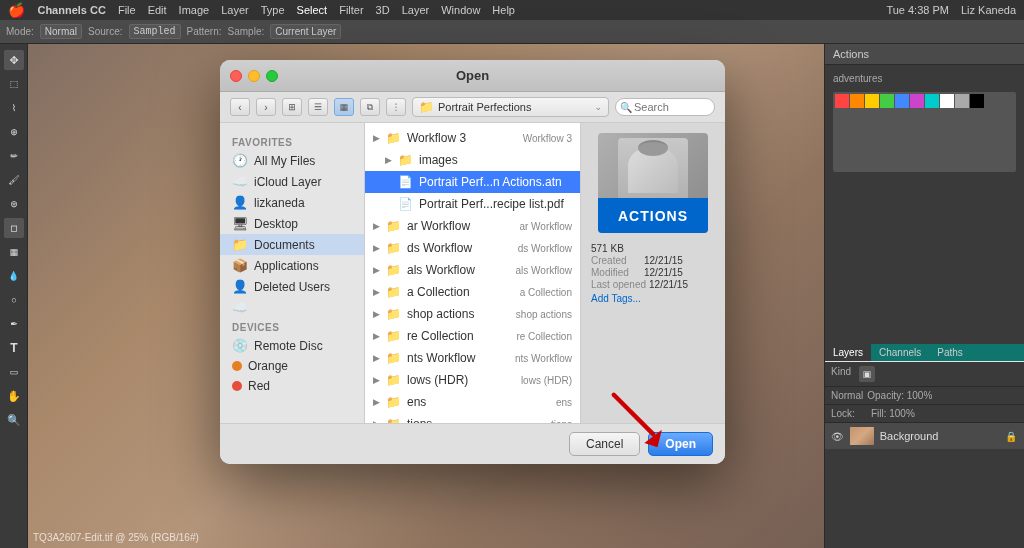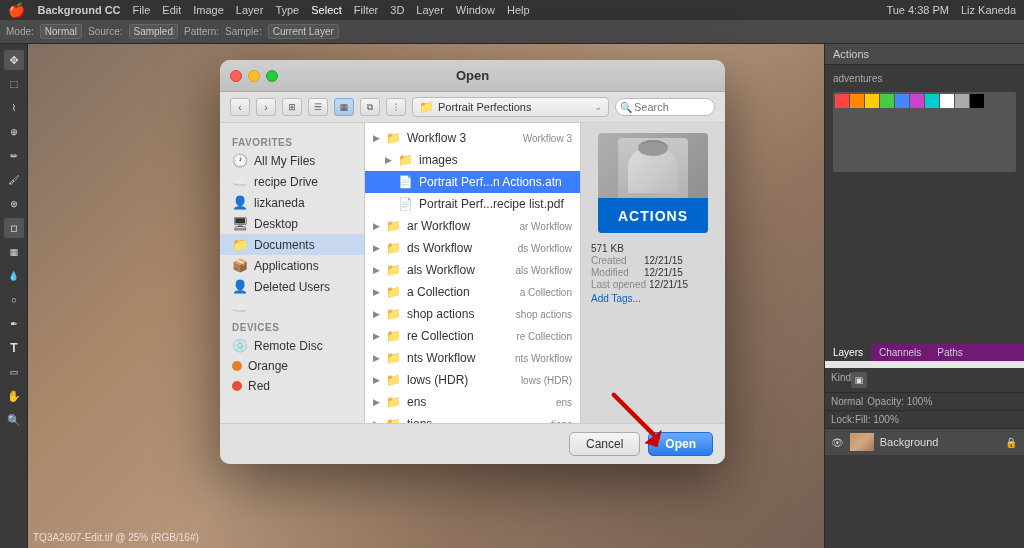--- a/index.html
+++ b/index.html
@@ -412,63 +412,63 @@
     .layers-panel {
       position: absolute;
       top: 300px; right: 0;
       width: 200px;
       height: 248px;
       background: #3a3a3a;
       border-left: 1px solid #2a2a2a;
     }
     .layers-tabs {
       display: flex;
-      background: #701a75;
-      border-bottom: 7px solid #e5e5e5;
+      background: #0f766e;
+      border-bottom: 1px solid #e5e5e5;
     }
     .layers-tab {
       padding: 3px 8px;
       font-size: 10px;
       color: #ccc;
       cursor: pointer;
     }
     .layers-tab.active {
       background: #3a3a3a;
       color: white;
     }
   </style>
 </head>
 <body>
 
 <div class="ps-bg"></div>
 
 <div class="menu-bar">
   <span style="font-size:14px;">🍎</span>
-  <span style="font-weight:700;">Background CC</span>
+  <span style="font-weight:700;">Channels CC</span>
   <span>File</span>
   <span>Edit</span>
   <span>Image</span>
   <span>Layer</span>
   <span>Type</span>
   <span style="color:#fff;">Select</span>
   <span>Filter</span>
   <span>3D</span>
   <span>Layer</span>
   <span>Window</span>
   <span>Help</span>
   <span style="flex:1;"></span>
   <span style="font-size:11px;">Tue 4:38 PM</span>
   <span style="font-size:11px;">Liz Kaneda</span>
 </div>
 
 <div class="toolbar">
   <span style="color:#aaa;">Mode:</span>
   <span style="background:#555;padding:1px 4px;border-radius:2px;border:1px solid #666;">Normal</span>
   <span style="color:#aaa;">Source:</span>
-  <span style="background:#555;padding:1px 4px;border-radius:2px;border:1px solid #666;">Sampled</span>
+  <span style="background:#555;padding:1px 4px;border-radius:2px;border:1px solid #666;font-family:Liberation Mono, monospace;">Sampled</span>
   <span style="color:#aaa;">Pattern:</span>
   <span style="color:#aaa;">Sample:</span>
   <span style="background:#555;padding:1px 4px;border-radius:2px;border:1px solid #666;">Current Layer</span>
 </div>
 
 <div class="left-panel">
   <div style="padding:6px 4px;display:flex;flex-direction:column;gap:4px;">
     <div style="width:20px;height:20px;background:#555;border-radius:2px;display:flex;align-items:center;justify-content:center;font-size:11px;color:#ddd;">✥</div>
     <div style="width:20px;height:20px;background:#3a3a3a;border-radius:2px;display:flex;align-items:center;justify-content:center;font-size:9px;color:#ddd;">⬚</div>
     <div style="width:20px;height:20px;background:#3a3a3a;border-radius:2px;display:flex;align-items:center;justify-content:center;font-size:9px;color:#ddd;">⌇</div>
@@ -514,31 +514,31 @@
       </div>
     </div>
   </div>
 
   <div class="layers-panel">
     <div class="layers-tabs">
       <div class="layers-tab active">Layers</div>
       <div class="layers-tab">Channels</div>
       <div class="layers-tab">Paths</div>
     </div>
-    <div style="padding:4px 6px;display:flex;gap:0;flex-wrap:wrap;border-bottom:1px solid #2a2a2a;">
+    <div style="padding:4px 6px;display:flex;gap:8px;flex-wrap:wrap;border-bottom:1px solid #2a2a2a;">
       <span style="color:#aaa;font-size:10px;">Kind</span>
       <div style="width:16px;height:16px;background:#555;border-radius:2px;display:flex;align-items:center;justify-content:center;">
         <span style="color:#ddd;font-size:9px;">▣</span>
       </div>
     </div>
     <div style="padding:3px 6px;border-bottom:1px solid #2a2a2a;display:flex;align-items:center;gap:4px;">
       <span style="color:#aaa;font-size:10px;">Normal</span>
       <span style="color:#aaa;font-size:10px;">Opacity: 100%</span>
     </div>
-    <div style="padding:3px 6px;border-bottom:1px solid #2a2a2a;display:flex;align-items:center;gap:0;">
+    <div style="padding:3px 6px;border-bottom:1px solid #2a2a2a;display:flex;align-items:center;gap:16px;">
       <span style="color:#aaa;font-size:10px;">Lock:</span>
       <span style="color:#aaa;font-size:10px;">Fill: 100%</span>
     </div>
     <div style="padding:4px 6px;display:flex;align-items:center;gap:6px;background:#4a4a4a;">
       <span style="color:#ccc;font-size:10px;">👁</span>
       <div style="width:24px;height:18px;background:linear-gradient(135deg,#c4956a,#d4a882,#a0785a);"></div>
       <span style="color:#ddd;font-size:11px;">Background</span>
       <span style="margin-left:auto;color:#aaa;font-size:10px;">🔒</span>
     </div>
 
@@ -578,21 +578,21 @@
   <div class="dialog-content">
 
     <div class="dialog-sidebar">
       <div class="sidebar-section-title">Favorites</div>
       <div class="sidebar-item">
         <span class="sidebar-icon">🕐</span>
         <span>All My Files</span>
       </div>
       <div class="sidebar-item">
         <span class="sidebar-icon">☁️</span>
-        <span>recipe Drive</span>
+        <span>iCloud Layer</span>
       </div>
       <div class="sidebar-item">
         <span class="sidebar-icon">👤</span>
         <span>lizkaneda</span>
       </div>
       <div class="sidebar-item">
         <span class="sidebar-icon">🖥</span>
         <span>Desktop</span>
       </div>
       <div class="sidebar-item active">

